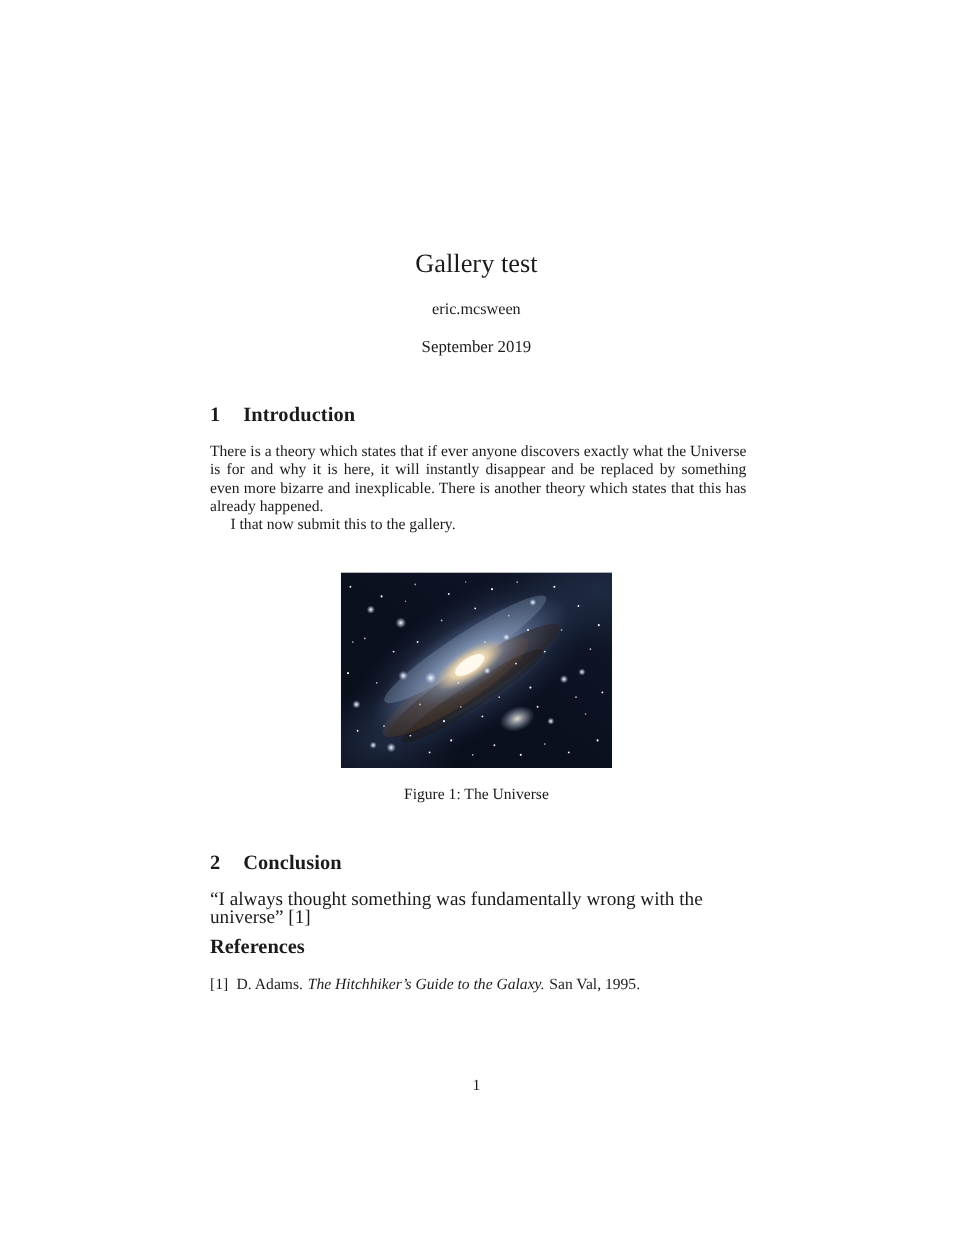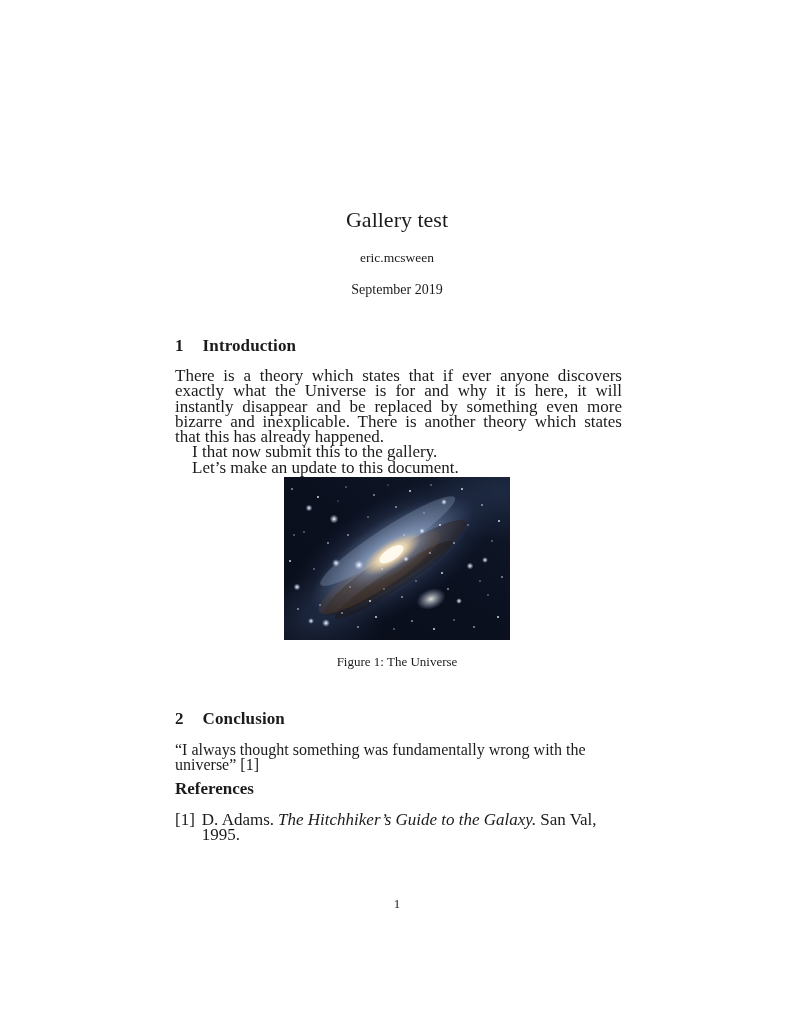--- a/index.html
+++ b/index.html
@@ -25,21 +25,21 @@
     font-weight: bold;
     letter-spacing: 0.1px;
   }
   .sec-1 { top: 336px; }
   .sec-2 { top: 709px; }
   .section-heading .sec-num { display: inline-block; margin-right: 19px; }
 
   .body-block {
     left: 175px;
     width: 447px;
-    font-size: 17px;
+    font-size: 13px;
     line-height: 15.3px;
   }
   .intro-body { top: 368px; }
   .intro-body p { margin: 0; }
   .intro-body .justified { text-align: justify; }
   .intro-body .indented { text-indent: 17px; }
 
   .figure-image {
     top: 477px;
     left: 284px;
@@ -77,21 +77,20 @@
   <div class="abs centered doc-author">eric.mcsween</div>
   <div class="abs centered doc-date">September 2019</div>
 
   <div class="abs section-heading sec-1">
     <span class="sec-num">1</span><span>Introduction</span>
   </div>
 
   <div class="abs body-block intro-body">
     <p class="justified">There is a theory which states that if ever anyone discovers exactly what the Universe is for and why it is here, it will instantly disappear and be replaced by something even more bizarre and inexplicable. There is another theory which states that this has already happened.</p>
     <p class="indented">I that now submit this to the gallery.</p>
-    <p class="indented">Let’s make an update to this document.</p>
   </div>
 
   <svg class="abs figure-image" viewBox="0 0 226 163" xmlns="http://www.w3.org/2000/svg" preserveAspectRatio="none" role="img">
     <defs>
       <linearGradient id="skyGrad" x1="0" y1="1" x2="1" y2="0">
         <stop offset="0" stop-color="#0a0e1a"></stop>
         <stop offset="0.5" stop-color="#0b101f"></stop>
         <stop offset="1" stop-color="#101829"></stop>
       </linearGradient>
       <radialGradient id="haloGrad" cx="0.5" cy="0.5" r="0.5">

